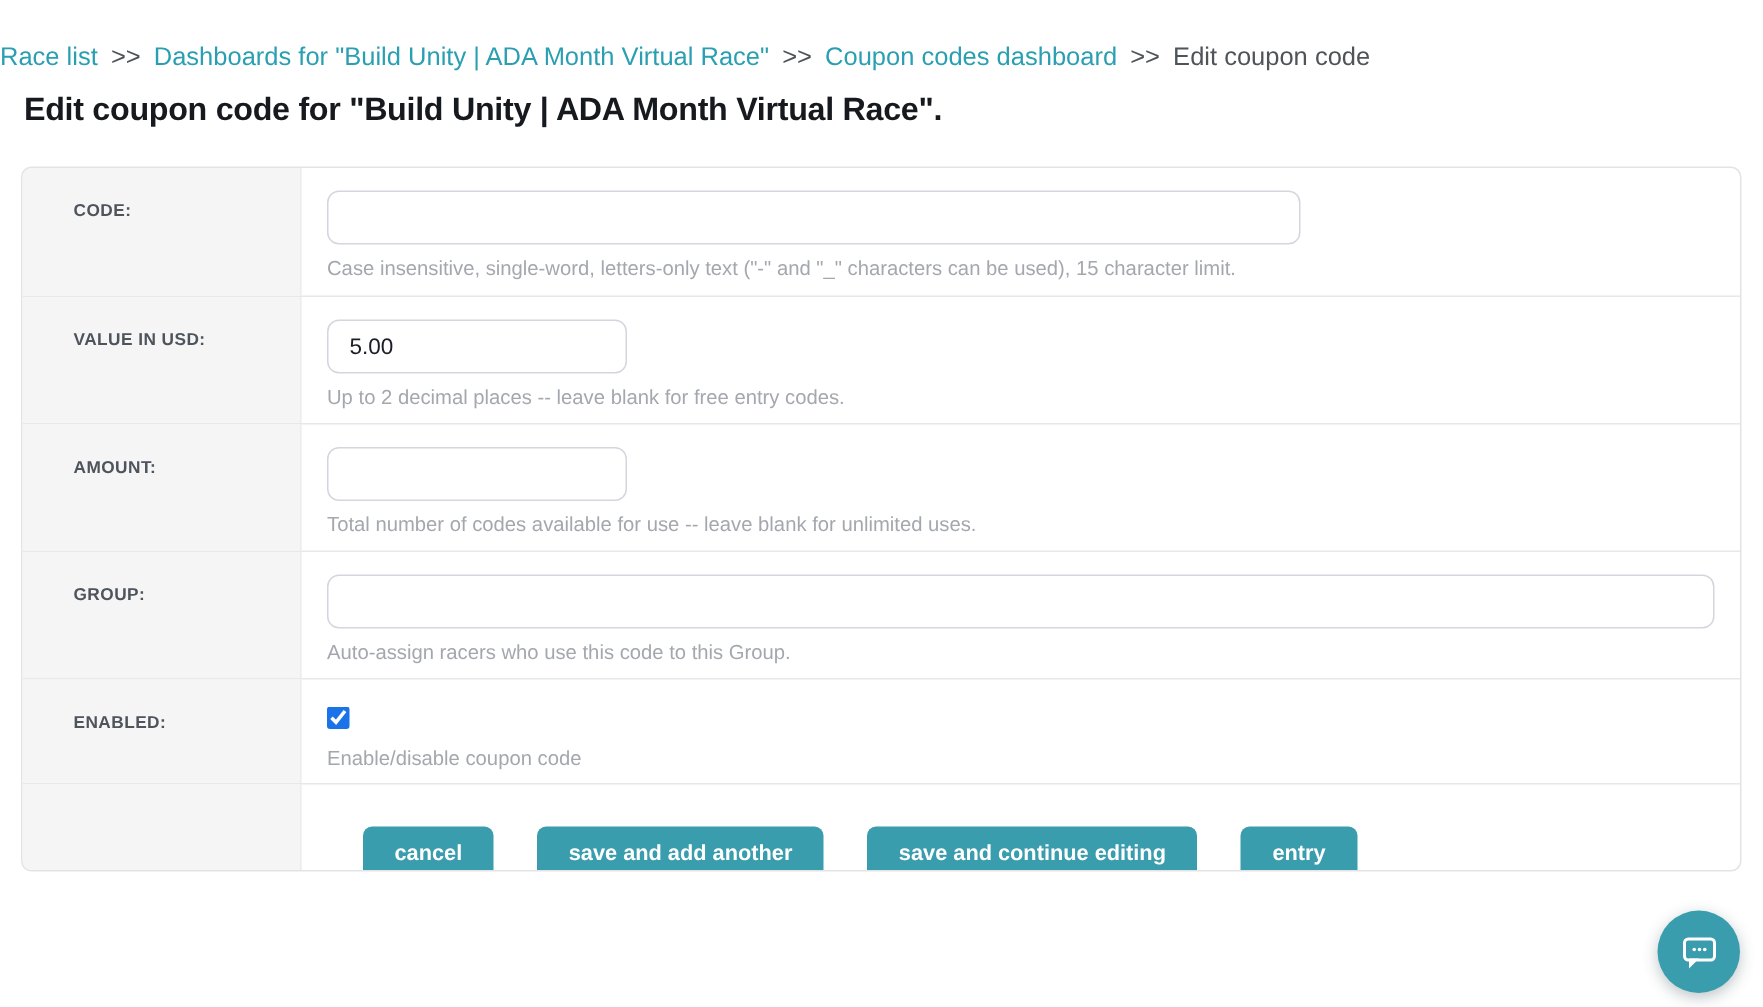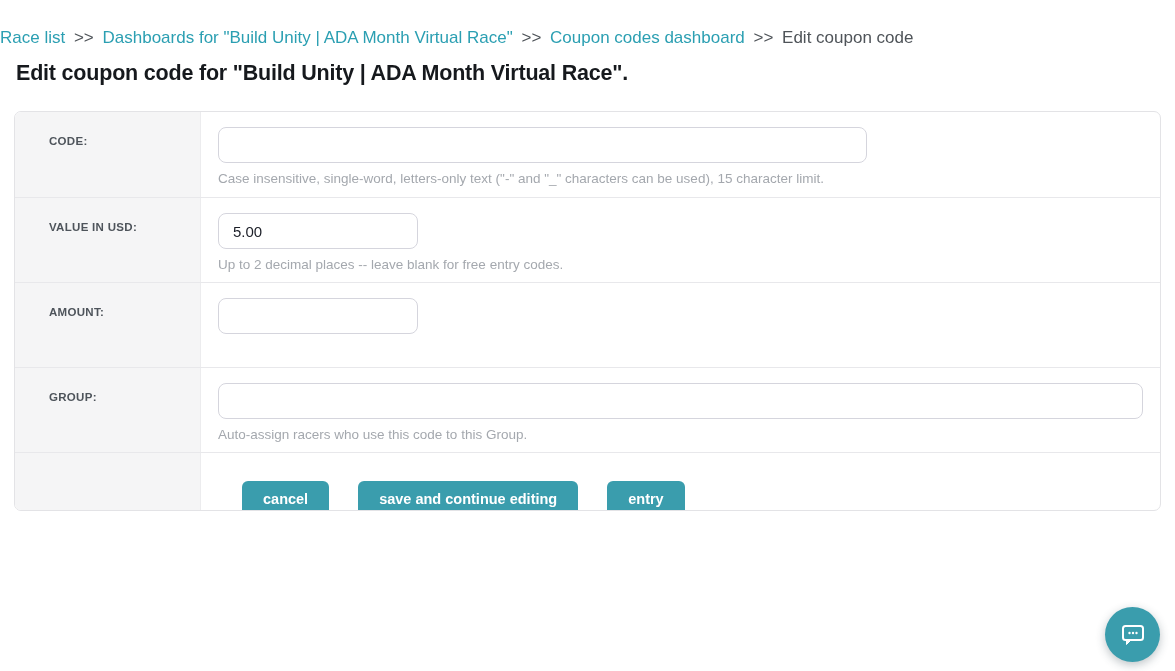--- a/index.html
+++ b/index.html
@@ -135,39 +135,50 @@
       <div class="help-text">Up to 2 decimal places -- leave blank for free entry codes.</div>
     </div>
   </div>
 
   <div class="form-row row-amount">
     <div class="label-cell">
       <span>AMOUNT:</span>
     </div>
     <div class="field-cell">
       <input type="text" class="input-small" style="">
+      <div class="help-text">Total number of codes available for use -- leave blank for unlimited uses.</div>
     </div>
   </div>
 
   <div class="form-row row-group">
     <div class="label-cell">
       <span>GROUP:</span>
     </div>
     <div class="field-cell">
       <input type="text" class="input-group" style="">
       <div class="help-text">Auto-assign racers who use this code to this Group.</div>
     </div>
   </div>
 
+  <div class="form-row row-enabled">
+    <div class="label-cell">
+      <span>ENABLED:</span>
+    </div>
+    <div class="field-cell">
+      <input type="checkbox" checked="checked" style="">
+      <div class="help-text">Enable/disable coupon code</div>
+    </div>
+  </div>
 
   <div class="form-row row-actions">
     <div class="label-cell"></div>
     <div class="field-cell">
       <div class="btn-bar">
         <button class="btn">cancel</button>
+        <button class="btn">save and add another</button>
         <button class="btn">save and continue editing</button>
         <button class="btn">entry</button>
       </div>
     </div>
   </div>
 
 </div>
 
 <button class="chat-fab">
   <span style="display:flex;">

